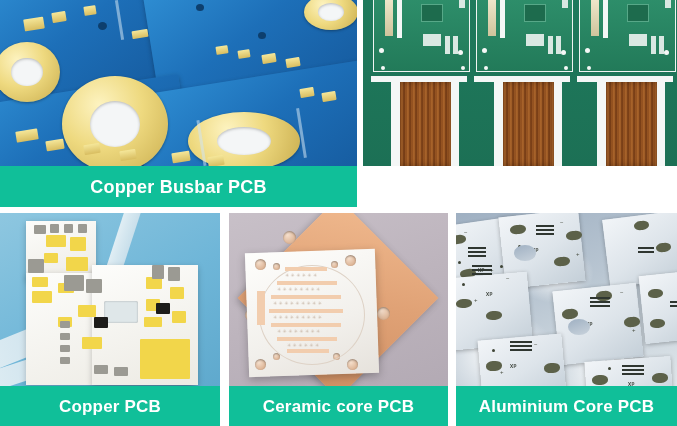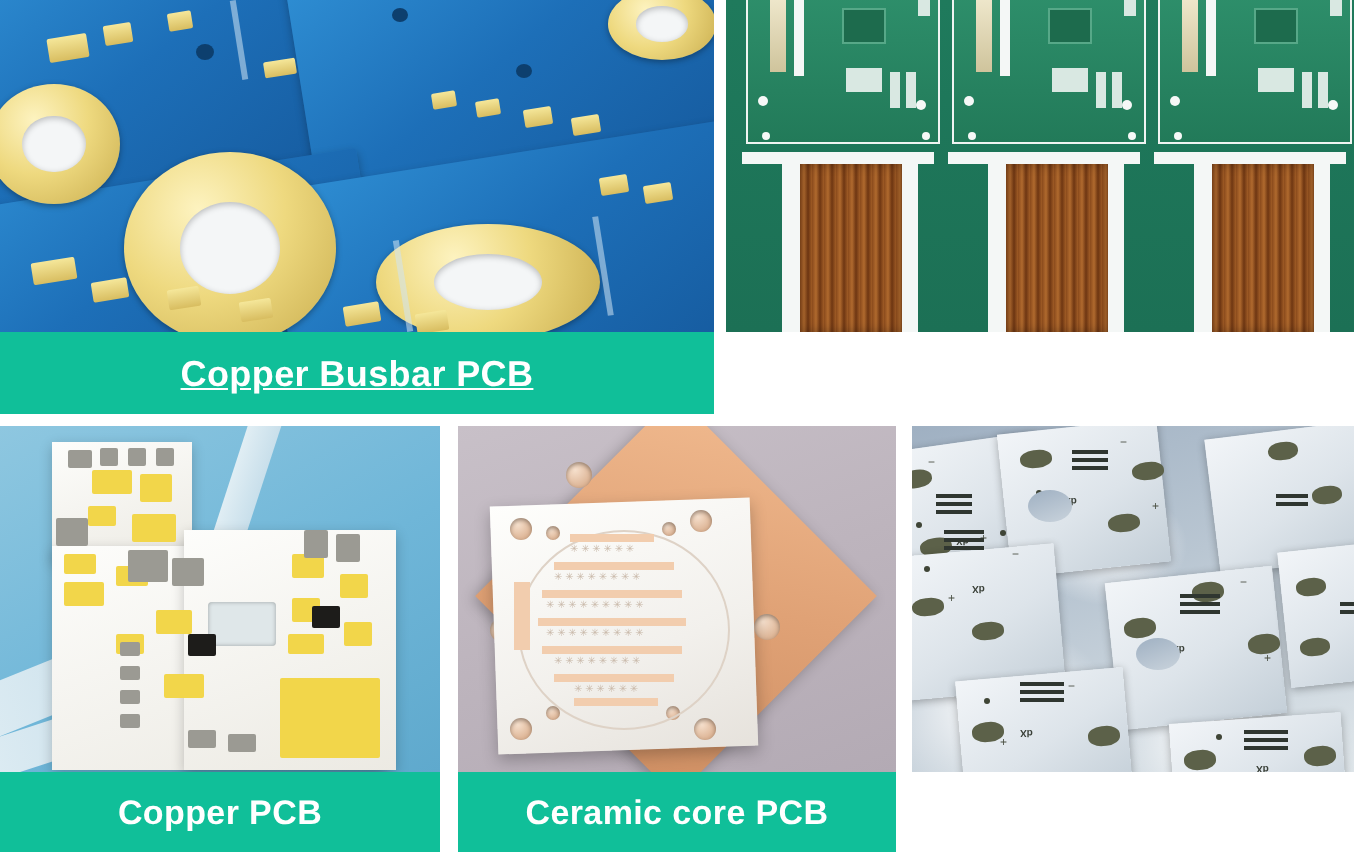--- a/index.html
+++ b/index.html
@@ -60,21 +60,21 @@
   #tile-copper-busbar .caption { height: 41px; }
   #tile-hdi .photo { height: 166px; }
   #tile-hdi .caption { height: 41px; }
   #tile-ceramic .photo { height: 173px; }
   #tile-ceramic .caption { height: 40px; }
   #tile-copper-core .photo { height: 173px; }
   #tile-copper-core .caption { height: 40px; }
   #tile-aluminium .photo { height: 173px; }
   #tile-aluminium .caption { height: 40px; }
 
-  .cap-lg .caption-text { font-size: 18px; text-decoration: underline; }
+  .cap-lg .caption-text { font-size: 18px; }
   .cap-sm .caption-text { font-size: 17px; }
 
   
   .busbar-bg { position:absolute; inset:0; background:#f2f4f5; }
   .bb-panel {
     position: absolute;
     background: linear-gradient(150deg,#2f8fd4 0%, #1d6fb8 45%, #15589b 100%);
     border-radius: 2px;
     box-shadow: 0 2px 5px rgba(0,0,0,.28);
   }
@@ -459,15 +459,18 @@
       <div class="al-line" style="left:166px;top:160px;width:22px;height:2px;"></div>
       <div class="al-lbl" style="left:172px;top:168px;transform:rotate(180deg);">dX</div>
       <div class="al-dot" style="left:152px;top:154px;width:3px;height:3px;"></div>
 
       <div class="al-star" style="left:186px;top:60px;width:60px;height:68px;transform:rotate(-6deg);"></div>
       <div class="al-pad" style="left:192px;top:76px;width:15px;height:9px;transform:rotate(-6deg);"></div>
       <div class="al-pad" style="left:194px;top:106px;width:15px;height:9px;transform:rotate(-6deg);"></div>
       <div class="al-line" style="left:214px;top:88px;width:18px;height:2px;"></div>
       <div class="al-line" style="left:214px;top:92px;width:18px;height:2px;"></div>
     </div>
+    <div class="caption">
+      <span class="caption-text">Aluminium Core PCB</span>
+    </div>
   </div>
 
 </div>
 
 </body></html>

